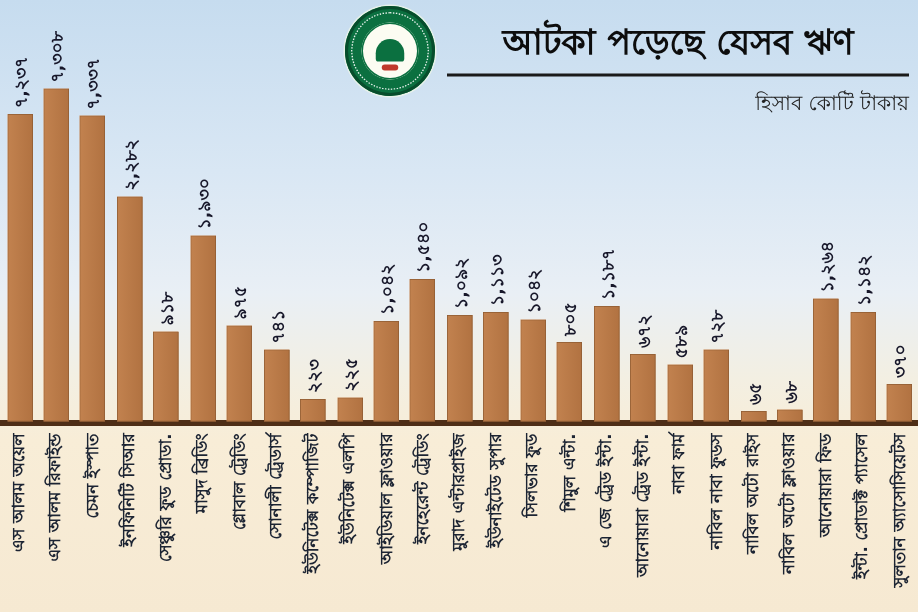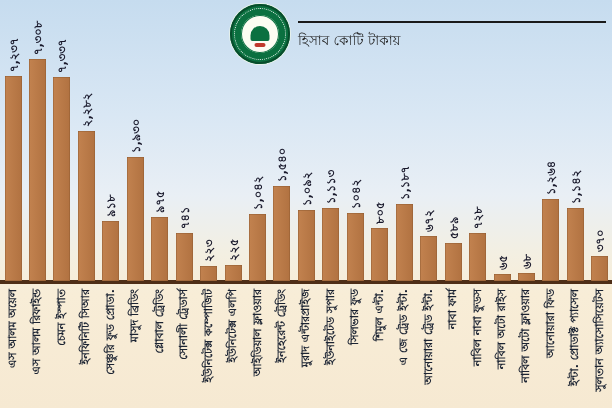--- a/index.html
+++ b/index.html
@@ -5,21 +5,21 @@
   html,body{margin:0;padding:0;}
   #stage{
     position:relative; width:612px; height:408px; overflow:hidden;
     font-family:"DejaVu Sans","Liberation Sans",sans-serif;
     background:linear-gradient(180deg,#c6dcef 0%,#d9e7f4 28%,#e9eff5 48%,#f3efe2 62%,#f8edd7 72%,#f6e9d2 100%);
   }
   
   #header-block{position:absolute;left:298px;top:16px;width:308px;}
   .title{font-size:23px;font-weight:bold;color:#0d0d0d;text-align:center;line-height:1.2;white-space:nowrap;}
   .title-rule{height:2px;background:#1a1a1a;margin-top:5px;}
-  .subtitle{font-size:13.5px;color:#222;margin-top:7px;font-weight:500;}
+  .subtitle{font-size:13.5px;color:#222;text-align:right;margin-top:7px;font-weight:500;}
   
   .logo{position:absolute;left:230px;top:4px;width:60px;height:60px;border-radius:50%;
         background:#0b7040;box-shadow:inset 0 0 0 2px #074d2c, 0 0 0 1px #e8f2ea;}
   .logo-dots{position:absolute;inset:4px;border-radius:50%;border:1.6px dotted rgba(255,255,255,.9);}
   .logo-inner{position:absolute;inset:11px;background:#fcfcf2;border-radius:50%;box-shadow:inset 0 0 0 1px #0b7040;}
   .logo-dome{position:absolute;left:50%;top:22px;width:19px;height:15px;transform:translateX(-50%);
              background:#0b7040;border-radius:10px 10px 2px 2px;}
   .logo-red{position:absolute;left:50%;top:39px;width:11px;height:4px;transform:translateX(-50%);
             background:#c0392b;border-radius:2px;}
   
@@ -38,20 +38,21 @@
 <div id="stage">
 
   <div class="logo">
     <div class="logo-dots"></div>
     <div class="logo-inner"></div>
     <div class="logo-dome"></div>
     <div class="logo-red"></div>
   </div>
 
   <div id="header-block">
+    <div class="title">আটকা পড়েছে যেসব ঋণ</div>
     <div class="title-rule"></div>
     <div class="subtitle">হিসাব কোটি টাকায়</div>
   </div>
 
   <div id="chart">
     <div class="axis-line"></div>
 
   <div class="bar" style="left: 4.5px; width: 17px; height: 205px;"></div>
       <div class="val" style="left: 19.5px; bottom: 336.5px;">৭,২৩৭</div>
       <div class="cat" style="left: 6px;">এস আলম অয়েল</div>

